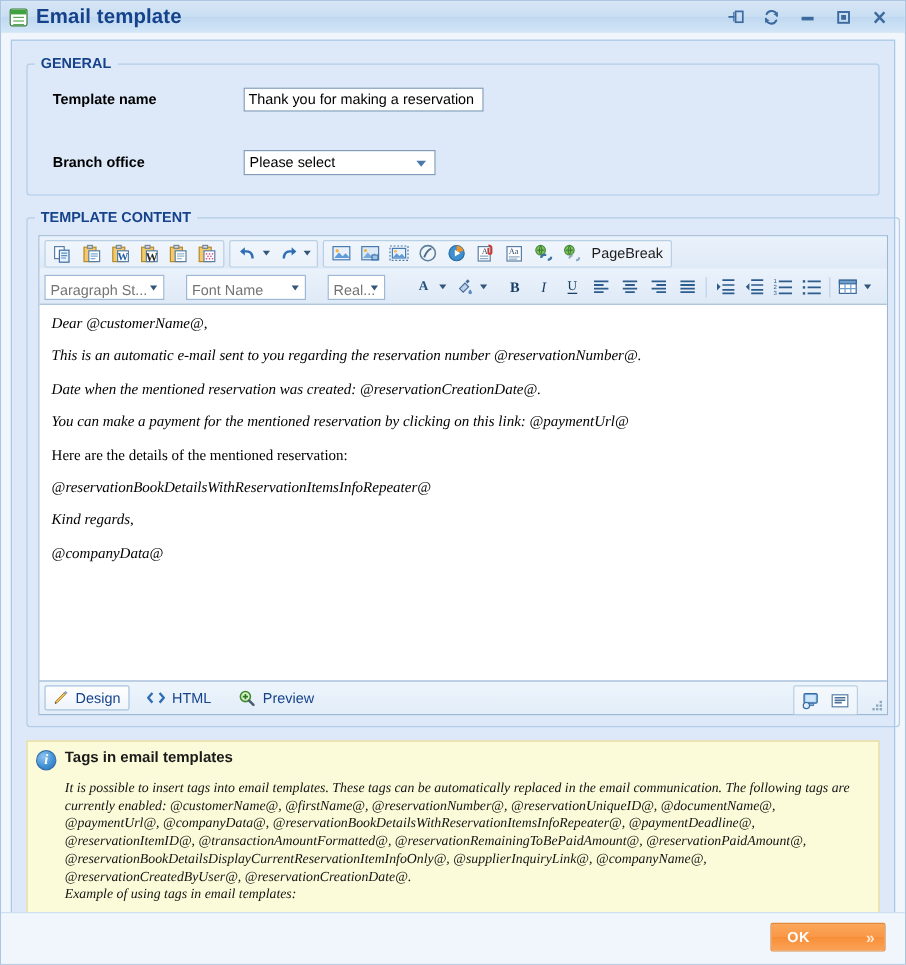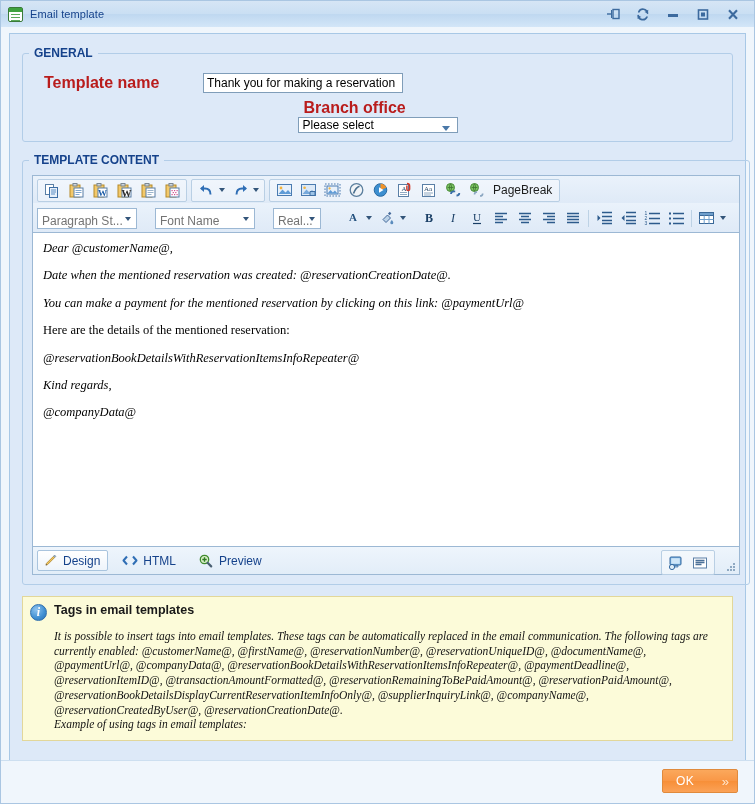--- a/index.html
+++ b/index.html
@@ -32,21 +32,21 @@
   }
   .title-icon:before{
     content:"";position:absolute;left:0;top:0;right:0;height:4px;background:#3fa23f;
   }
   .title-icon:after{
     content:"";position:absolute;left:2px;top:6px;right:2px;height:1px;
     background:#5aa85a;
     box-shadow:0 3px 0 #5aa85a,0 6px 0 #5aa85a;
   }
   .title-text{
-    color:#15428b;font-weight:normal;font-size:11px;letter-spacing:.1px;
+    color:#15428b;font-weight:bold;font-size:17px;letter-spacing:.1px;
   }
   .title-buttons{
     position:absolute;right:6px;top:0;height:26px;display:flex;align-items:center;gap:0px;
   }
   .tbtn{
     width:30px;height:24px;display:flex;align-items:center;justify-content:center;
     cursor:pointer;color:#3c6a9e;
   }
   .tbtn svg{display:block;}
   
@@ -64,21 +64,21 @@
     border:1px solid #b2cde8;border-radius:3px;
     background:transparent;
   }
   fieldset.grp legend{
     color:#15428b;font-weight:bold;font-size:12px;
     padding:0 5px;margin-left:6px;
   }
   .general-body{padding:8px 10px 12px 10px;}
   .formrow{display:flex;align-items:center;height:30px;}
   .formlabel{
-    width:170px;font-weight:bold;color:#b91c1c;font-size:16px;
+    width:170px;font-weight:bold;color:#000000;font-size:12px;
     padding-left:11px;box-sizing:border-box;
   }
   input.txt{
     width:200px;height:20px;border:1px solid #7f9db9;background:#fff;
     font-family:"Liberation Sans",sans-serif;font-size:12px;
     padding:1px 3px;box-sizing:border-box;color:#000;outline:none;
   }
   .selectbox{
     width:160px;height:21px;border:1px solid #7f9db9;background:#fff;
     display:flex;align-items:center;box-sizing:border-box;cursor:pointer;
@@ -188,25 +188,25 @@
     font-family:"Liberation Serif","DejaVu Serif",serif;font-style:italic;
     font-size:11.5px;color:#111;line-height:1.28;
   }
   .info-text div{white-space:normal;}
   
   .footer{
     position:absolute;left:0;right:0;bottom:0;height:42px;
     background:#f0f6fc;border-top:1px solid #cddff0;
   }
   .okbtn{
-    position:absolute;right:16px;top:8px;width:76px;height:24px;
+    position:absolute;right:16px;top:8px;width:96px;height:24px;
     background:linear-gradient(to bottom,#fba85c 0%,#f99746 50%,#f78f38 51%,#fba257 100%);
     border:1px solid #e08a3c;border-radius:2px;
     display:flex;align-items:center;cursor:pointer;box-sizing:border-box;
-    color:#fff;font-weight:normal;font-size:12px;text-align:right;
+    color:#fff;font-weight:bold;font-size:12px;text-align:right;
   }
   .okbtn .lbl{margin-left:13px;letter-spacing:.5px;}
   .okbtn .chev{position:absolute;right:8px;top:4px;color:#ffe6cd;font-size:13px;}
 </style>
 </head>
 <body>
 
 <div class="window">
 
   <div class="titlebar">
@@ -251,21 +251,21 @@
 
     <div class="outer-panel">
 
       <fieldset class="grp">
         <legend>GENERAL</legend>
         <div class="general-body">
           <div class="formrow">
             <div class="formlabel">Template name</div>
             <input class="txt" type="text" value="Thank you for making a reservation" style="">
           </div>
-          <div class="formrow" style="margin-top:1px;flex-direction:column;">
+          <div class="formrow" style="margin-top:22px;">
             <div class="formlabel">Branch office</div>
             <div class="selectbox">
               <span>Please select</span>
               <span class="arrow"></span>
             </div>
           </div>
         </div>
       </fieldset>
 
       <fieldset class="grp" style="margin-top:11px;">
@@ -524,20 +524,21 @@
                     <rect x="1.5" y="2.5" width="14" height="3" fill="#6f9fcc" stroke="#3a6898"></rect>
                     <path d="M6.2 5.5v8M11 5.5v8M1.5 9.5h14" stroke="#6f9fcc"></path>
                   </svg>
                 </div>
                 <div class="smallar"></div>
               </div>
             </div>
 
             <div class="edit-area">
               <p>Dear @customerName@,</p>
+              <p>This is an automatic e-mail sent to you regarding the reservation number @reservationNumber@.</p>
               <p>Date when the mentioned reservation was created: @reservationCreationDate@.</p>
               <p>You can make a payment for the mentioned reservation by clicking on this link: @paymentUrl@</p>
               <p class="upright">Here are the details of the mentioned reservation:</p>
               <p>@reservationBookDetailsWithReservationItemsInfoRepeater@</p>
               <p>Kind regards,</p>
               <p>@companyData@</p>
             </div>
 
             <div class="edit-foot">
               <div class="vtab active">

